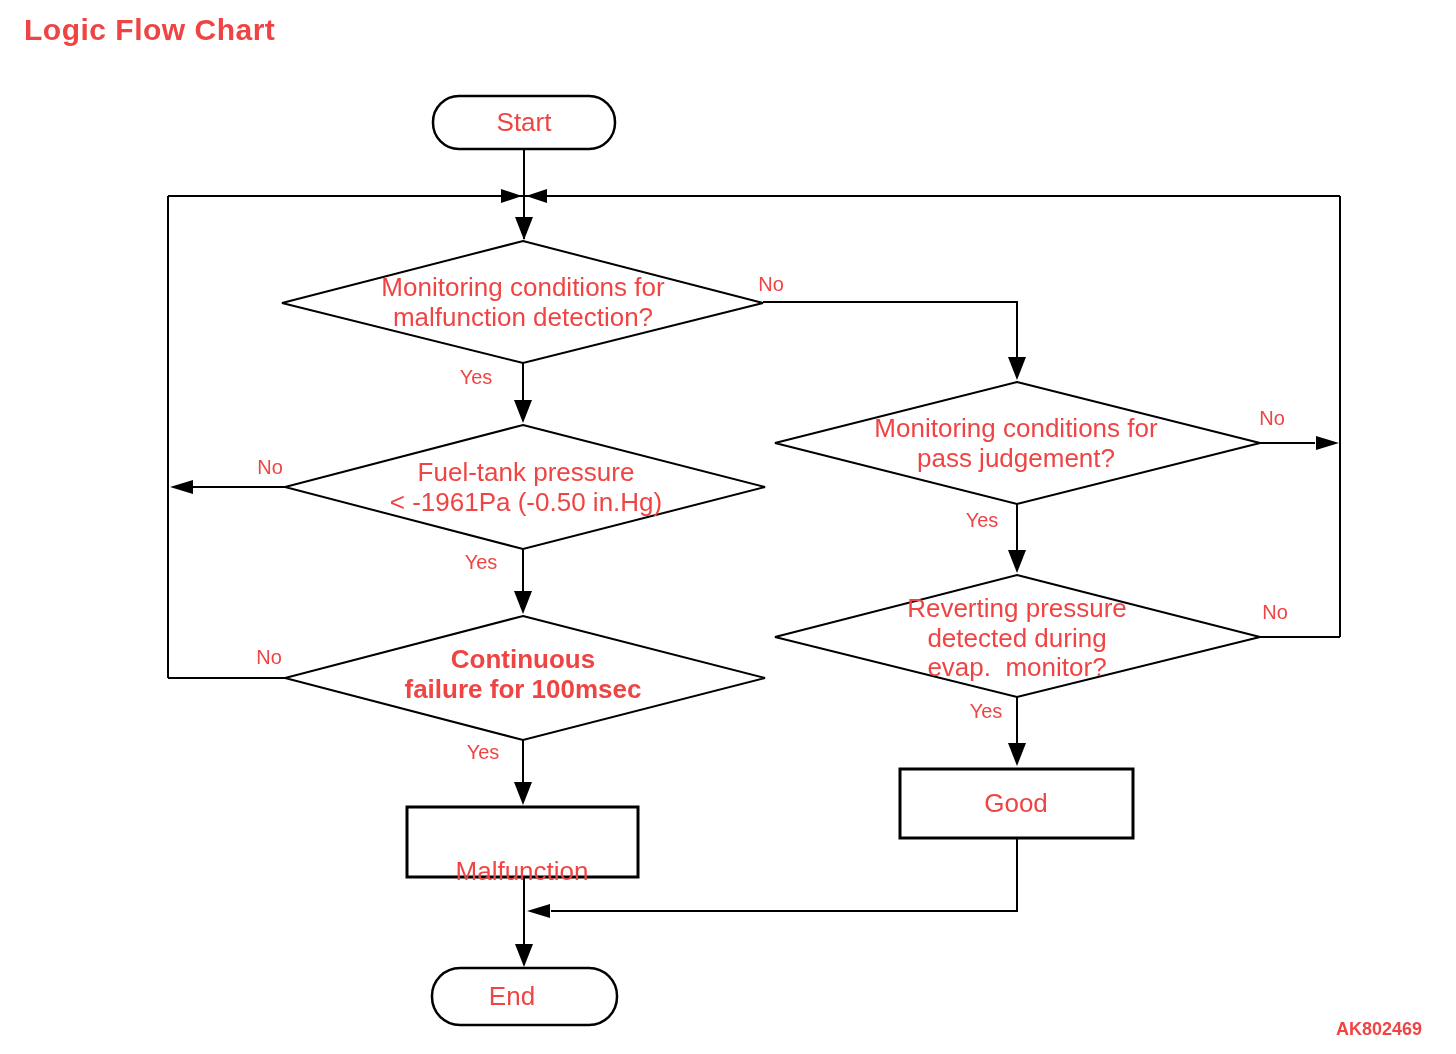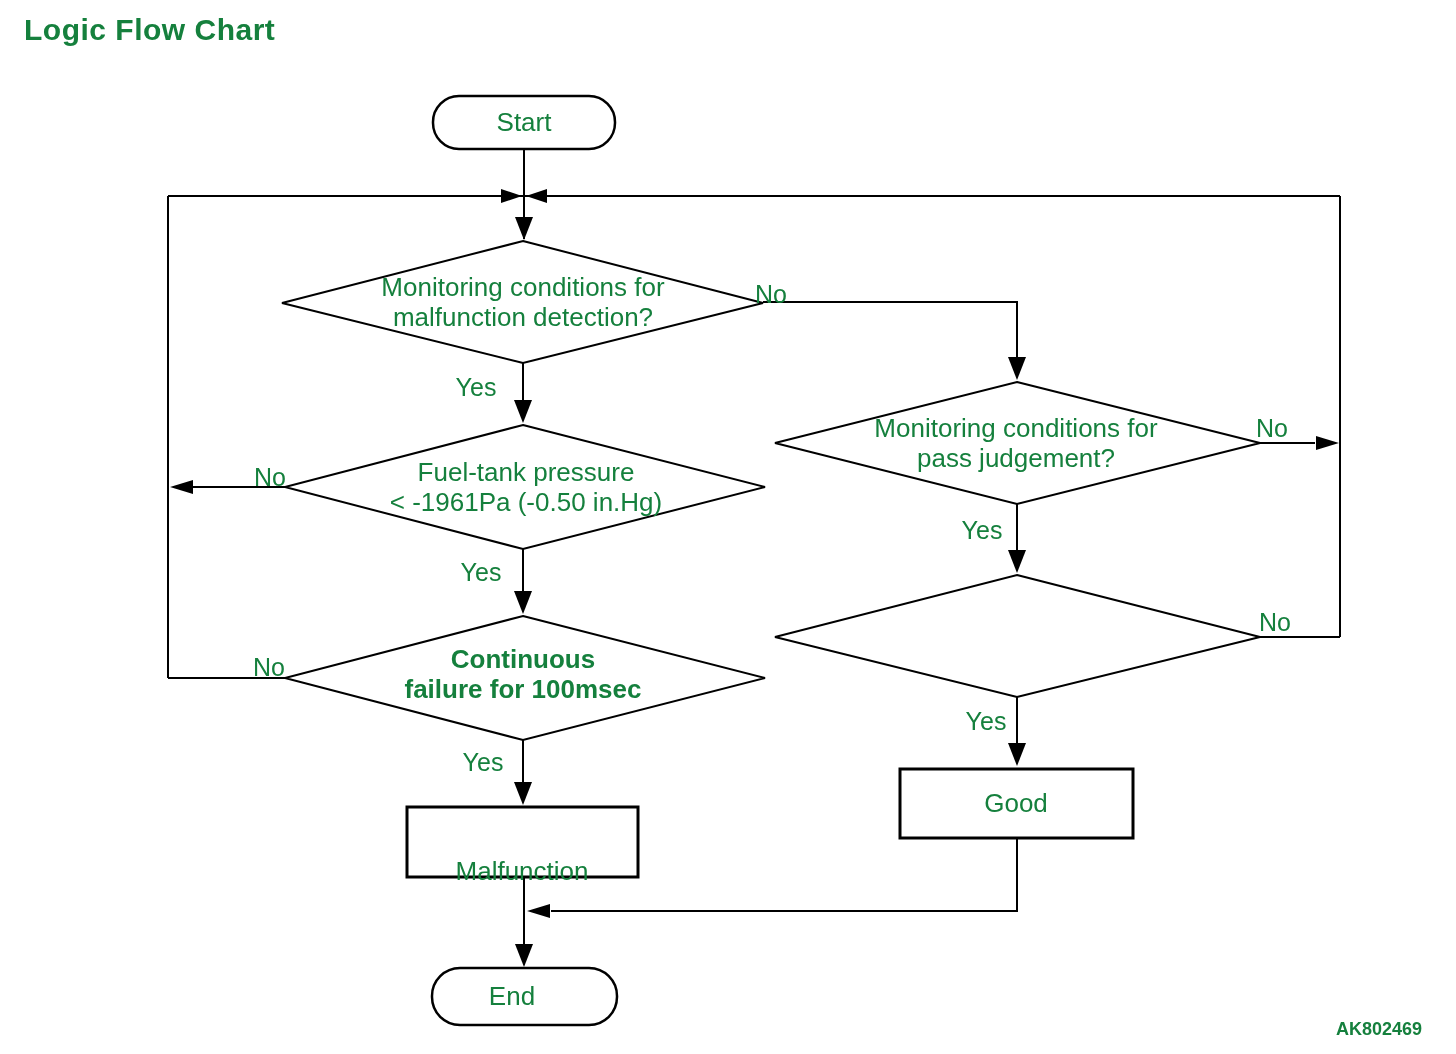--- a/index.html
+++ b/index.html
@@ -2,21 +2,21 @@
 <html><head>
 <meta charset="utf-8">
 <style>
   html, body { margin: 0; padding: 0; background: #ffffff; }
   .canvas {
     position: relative;
     width: 1456px;
     height: 1054px;
     background: #ffffff;
     font-family: "Liberation Sans", sans-serif;
-    color: #15803d;
+    color: #ef4444;
     overflow: hidden;
   }
   .canvas svg { position: absolute; left: 0; top: 0; }
   .page-title {
     position: absolute;
     left: 24px;
     top: 13px;
     font-size: 30px;
     font-weight: bold;
     letter-spacing: 0.5px;
@@ -26,23 +26,22 @@
     position: absolute;
     transform: translate(-50%, -50%);
     text-align: center;
     font-size: 26px;
     line-height: 1.14;
     white-space: pre-wrap;
   }
   .edge-label {
     position: absolute;
     transform: translate(-50%, -50%);
-    font-size: 25px;
+    font-size: 20px;
     white-space: pre;
-    margin-top: 10px;
   }
   .figure-code {
     position: absolute;
     left: 1336px;
     top: 1019px;
     font-size: 18px;
     font-weight: bold;
     white-space: pre;
   }
   .shape { stroke: #000000; fill: none; }
@@ -117,20 +116,23 @@
   <div class="node-label" style="left:523px; top:675px;font-weight:bold;">Continuous
 failure for 100msec</div>
   <div class="edge-label" style="left:483px; top:752px;">Yes</div>
   <div class="edge-label" style="left:269px; top:657px;">No</div>
 
   <div class="node-label" style="left:1016px; top:444px;">Monitoring conditions for
 pass judgement?</div>
   <div class="edge-label" style="left:982px; top:520px;">Yes</div>
   <div class="edge-label" style="left:1272px; top:418px;">No</div>
 
+  <div class="node-label" style="left:1017px; top:638px;">Reverting pressure
+detected during
+evap.  monitor?</div>
   <div class="edge-label" style="left:986px; top:711px;">Yes</div>
   <div class="edge-label" style="left:1275px; top:612px;">No</div>
 
   <div class="node-label" style="left:522px; top:872px;">Malfunction</div>
   <div class="node-label" style="left:1016px; top:804px;text-align:center;">Good</div>
   <div class="node-label" style="left:512px; top:997px;">End</div>
 
   <div class="figure-code">AK802469</div>
 </div>
 

